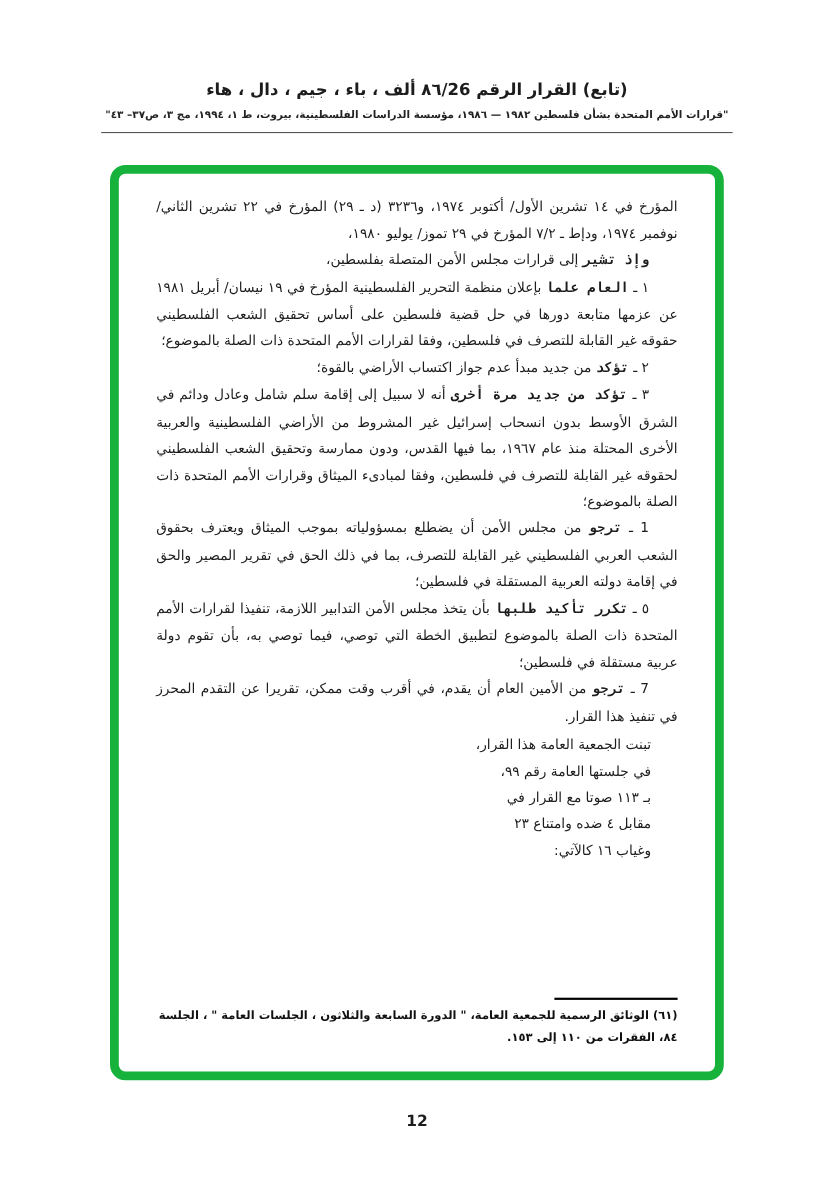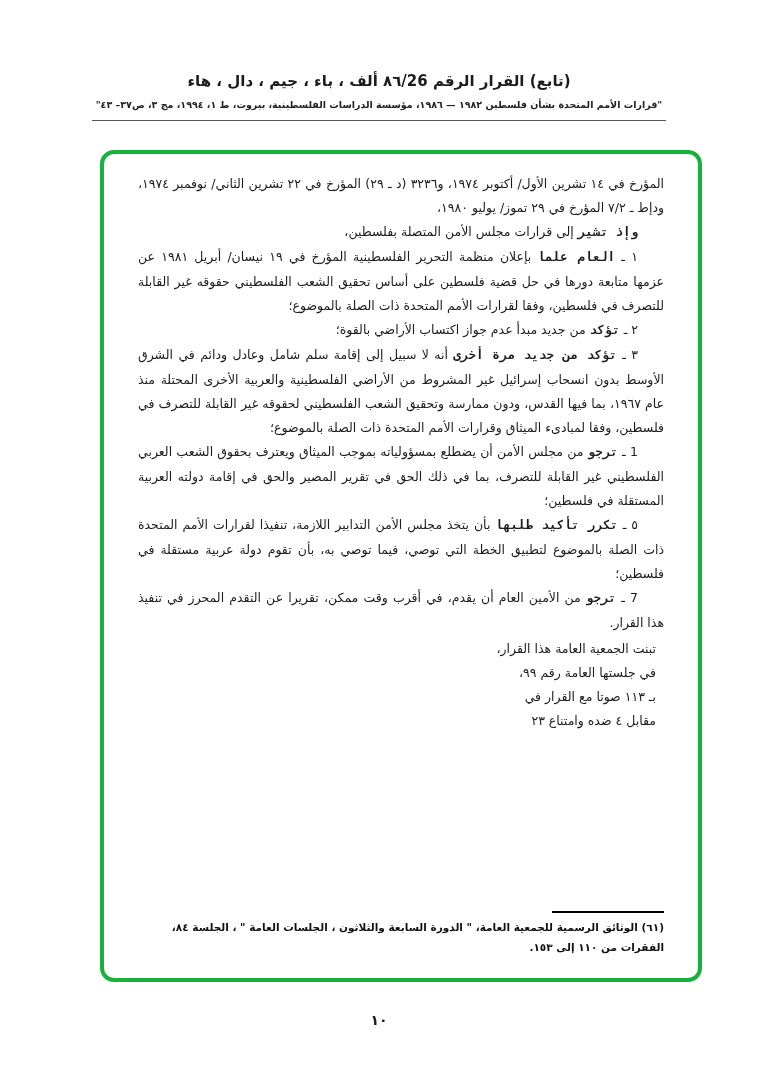--- a/index.html
+++ b/index.html
@@ -39,42 +39,42 @@
     top: 120px;
     left: 92px;
     width: 574px;
     border-top: 1px solid #555;
     height: 0;
   }
   .green-box {
     position: absolute;
     top: 150px;
     left: 100px;
-    width: 602px;
+    width: 558px;
     height: 832px;
-    border: 4px solid #0ea5e9;
+    border: 8px solid #0ea5e9;
     border-radius: 14px;
     padding: 18px 34px 35px 34px;
     direction: rtl;
     overflow: hidden;
   }
   .body-text {
     font-size: 12.5px;
     line-height: 24px;
     text-align: justify;
     direction: rtl;
   }
   .para { margin: 0; }
   .para.indent { text-indent: 26px; }
   .para .lead { font-weight: 700; font-family: Liberation Mono, monospace; }
   .closing {
     width: 252px;
     margin-top: 2px;
     margin-left: auto;
-    margin-right: 8px;
+    margin-right: 24px;
     text-align: right;
   }
   .closing .line {
     text-align: right;
     white-space: nowrap;
   }
   .footnote {
     position: absolute;
     right: 34px;
     left: 34px;
@@ -120,24 +120,25 @@
       <div class="para indent"><span>٣ ـ </span><span class="lead">تؤكد من جديد مرة أخرى</span><span> أنه لا سبيل إلى إقامة سلم شامل وعادل ودائم في الشرق الأوسط بدون انسحاب إسرائيل غير المشروط من الأراضي الفلسطينية والعربية الأخرى المحتلة منذ عام ١٩٦٧، بما فيها القدس، ودون ممارسة وتحقيق الشعب الفلسطيني لحقوقه غير القابلة للتصرف في فلسطين، وفقا لمبادىء الميثاق وقرارات الأمم المتحدة ذات الصلة بالموضوع؛</span></div>
       <div class="para indent"><span>1 ـ </span><span class="lead">ترجو</span><span> من مجلس الأمن أن يضطلع بمسؤولياته بموجب الميثاق ويعترف بحقوق الشعب العربي الفلسطيني غير القابلة للتصرف، بما في ذلك الحق في تقرير المصير والحق في إقامة دولته العربية المستقلة في فلسطين؛</span></div>
       <div class="para indent"><span>٥ ـ </span><span class="lead">تكرر تأكيد طلبها</span><span> بأن يتخذ مجلس الأمن التدابير اللازمة، تنفيذا لقرارات الأمم المتحدة ذات الصلة بالموضوع لتطبيق الخطة التي توصي، فيما توصي به، بأن تقوم دولة عربية مستقلة في فلسطين؛</span></div>
       <div class="para indent"><span>7 ـ </span><span class="lead">ترجو</span><span> من الأمين العام أن يقدم، في أقرب وقت ممكن، تقريرا عن التقدم المحرز في تنفيذ هذا القرار.</span></div>
     </div>
   <div class="body-text closing">
       <div class="line">تبنت الجمعية العامة هذا القرار،</div>
       <div class="line">في جلستها العامة رقم ٩٩،</div>
       <div class="line">بـ ١١٣ صوتا مع القرار في</div>
       <div class="line">مقابل ٤ ضده وامتناع ٢٣</div>
+      <div class="line">وغياب ١٦ كالآتي:</div>
     </div>
 
   <div class="footnote">
     <div class="footnote-rule"></div>
     <div class="footnote-text">
       <span>(٦١)</span>
       <span>الوثائق الرسمية للجمعية العامة، " الدورة السابعة والثلاثون ، الجلسات العامة " ، الجلسة ٨٤، الفقرات من ١١٠ إلى ١٥٣.</span>
     </div>
   </div>
 </div>
 
-<div class="page-number">١٠</div>
+<div class="page-number">12</div>
 
 </body></html>

